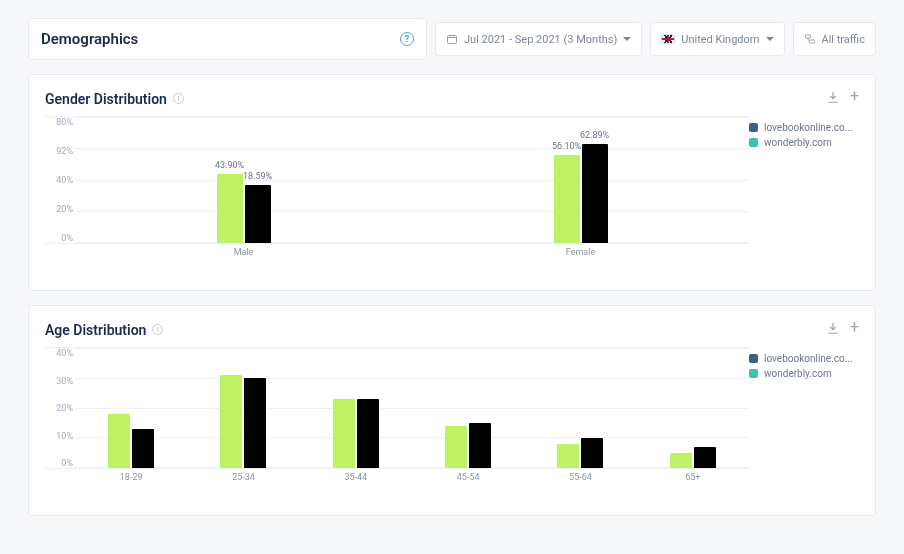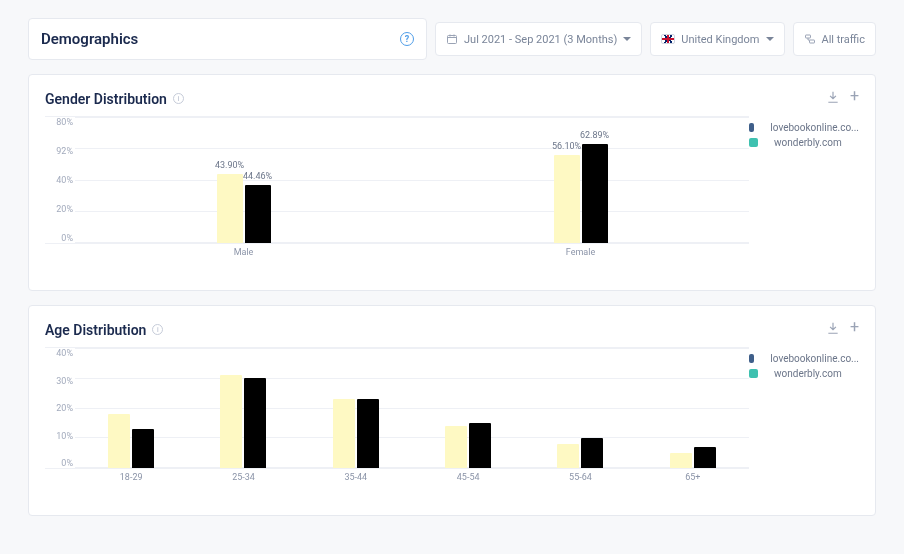--- a/index.html
+++ b/index.html
@@ -105,21 +105,21 @@
   }
   .chart-area {
     flex:1; position:relative;
   }
   .legend {
     width: 110px;
     padding-top: 6px;
     font-size: 10px;
     color:#6b7589;
   }
-  .legend-item { display:flex; align-items:center; gap:16px; margin-bottom:4px; }
+  .legend-item { display:flex; align-items:center; gap:6px; margin-bottom:4px; }
   .sw { width:9px; height:9px; border-radius:2px; }
   .sw.blue { background:#3f5f8a; }
   .sw.teal { background:#3fc1b0; }
 
   .grid {
     position: relative;
     border-top:1px solid #eef0f5;
     border-bottom:1px solid #eef0f5;
     text-decoration:underline;
   }
@@ -143,21 +143,21 @@
   }
   .bars {
     display:flex; align-items:flex-end; gap:2px; height:100%; justify-content:center;
   }
   .bar {
     width: 26px;
     border-radius:1px 1px 0 0;
     position:relative;
   }
   .age .bar { width: 22px; }
-  .bar.blue { background:#fef9c3; }
+  .bar.blue { background:#bef264; }
   .bar.teal { background:#000000; }
   .bar-label {
     position:absolute; top:-14px; left:50%; transform:translateX(-50%);
     font-size:9px; color:#6b7589; white-space:nowrap;
   }
   .xaxis {
     position:absolute; left:30px; right:0; top:100%; display:flex;
     font-size:9px; color:#8b94a8; padding-top:4px;
   }
   .xaxis .xl { flex:1; text-align:center; }
@@ -236,21 +236,21 @@
               <div></div>
               <div></div>
             </div>
           <div class="plot" id="gender-plot">
               <div class="group ">
                 <div class="bars">
                   <div class="bar blue" style="height: 54.875%;">
                     <span class="bar-label">43.90%</span>
                   </div>
                   <div class="bar teal" style="height: 46.3875%;">
-                    <span class="bar-label">44.46%</span>
+                    <span class="bar-label">18.59%</span>
                   </div>
                 </div>
               </div>
               <div class="group ">
                 <div class="bars">
                   <div class="bar blue" style="height: 70.125%;">
                     <span class="bar-label">56.10%</span>
                   </div>
                   <div class="bar teal" style="height: 78.6125%;">
                     <span class="bar-label">62.89%</span>

